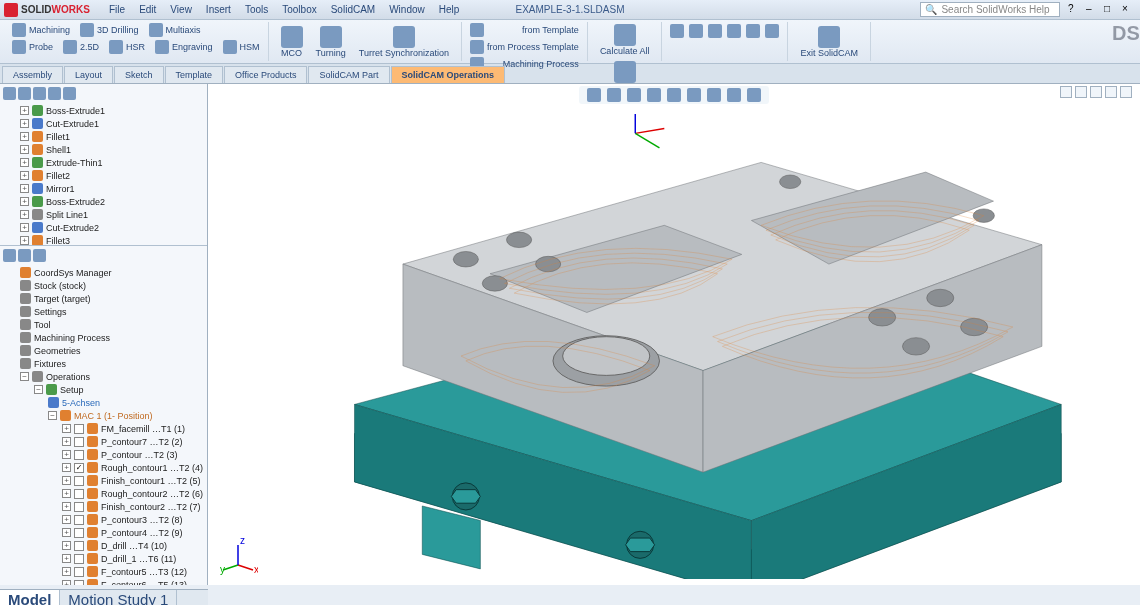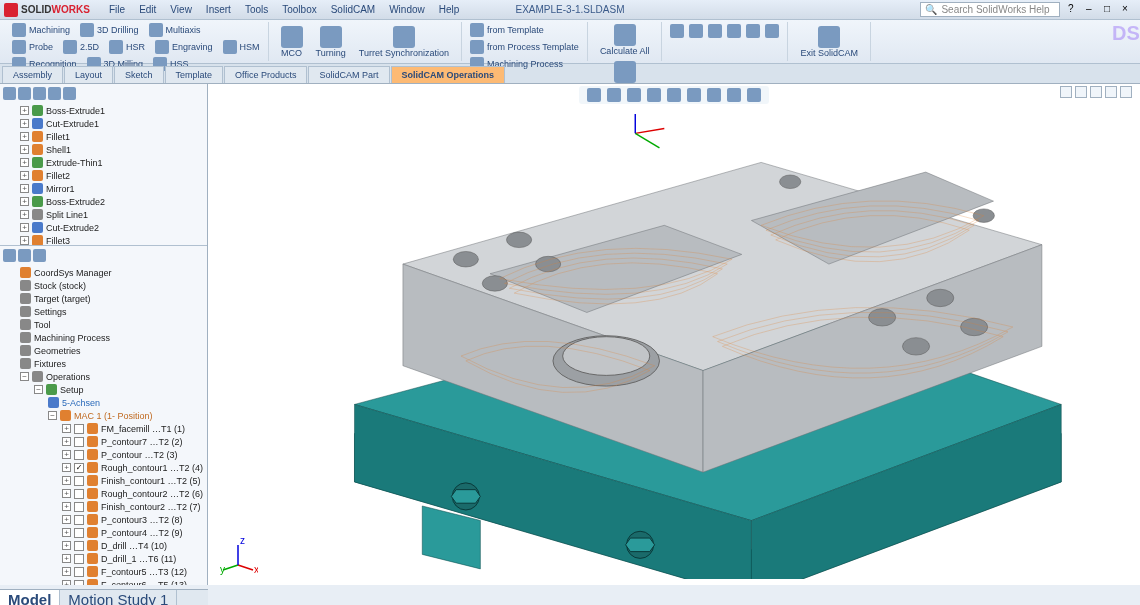--- a/index.html
+++ b/index.html
@@ -10,27 +10,27 @@
 .logo { width: 90px; height: 18px; margin-left: 4px; display: flex; align-items: center; }
 .logo-icon { width: 14px; height: 14px; background: #d92231; border-radius: 2px; margin-right: 3px; }
 .logo-text { font-weight: bold; color: #333; font-size: 9px; }
 .logo-text .works { color: #d92231; }
 .menu { display: flex; margin-left: 8px; }
 .menu-item { padding: 2px 7px; color: #2a4a7a; cursor: pointer; }
 .doc-title { position: absolute; left: 50%; transform: translateX(-50%); color: #3a5a8a; font-size: 10px; }
 .search-box { position: absolute; right: 80px; width: 140px; height: 15px; border: 1px solid #a0b0c0; background: #fff; padding: 0 4px; display: flex; align-items: center; color: #888; font-size: 9px; }
 .help-icons { position: absolute; right: 4px; display: flex; align-items: center; gap: 4px; }
 .help-icons span { width: 14px; height: 14px; display: inline-block; }
-.ds-logo { position: absolute; right: 6px; top: 22px; width: 22px; height: 22px; opacity: 0.4; color: #8b5cf6; font-size: 20px; font-weight: bold; }
+.ds-logo { position: absolute; right: 6px; top: 22px; width: 22px; height: 22px; opacity: 0.4; color: #0f172a; font-size: 20px; font-weight: bold; }
 
 
 .ribbon { height: 44px; background: linear-gradient(#f0f5fb, #e0e8f2); border-bottom: 1px solid #b0c0d0; display: flex; padding: 2px 4px; }
 .ribbon-group { display: flex; flex-direction: column; gap: 1px; padding: 0 6px; border-right: 1px solid #c8d4e0; }
 .ribbon-row { display: flex; gap: 6px; align-items: center; }
-.ribbon-btn { display: flex; align-items: center; gap: 3px; padding: 1px 2px; cursor: pointer; }
+.ribbon-btn { display: flex; align-items: center; gap: 3px; padding: 1px 2px; cursor: pointer; justify-content: space-between; }
 .ribbon-btn-lg { display: flex; flex-direction: column; align-items: center; padding: 2px 6px; cursor: pointer; justify-content: center; height: 40px; }
 .icon-sm { width: 14px; height: 14px; background: #7a9ac0; border-radius: 2px; display: inline-block; }
 .icon-lg { width: 22px; height: 22px; background: #7a9ac0; border-radius: 3px; display: inline-block; }
 .ribbon-label { color: #2a4a7a; font-size: 9px; white-space: nowrap; }
 
 
 .tabs-bar { height: 20px; background: #d8e2ec; display: flex; align-items: flex-end; padding-left: 2px; border-bottom: 1px solid #a0b0c0; }
 .tab { padding: 3px 10px; background: #e0e8f0; border: 1px solid #b0c0d0; border-bottom: none; margin-right: 1px; color: #2a4a7a; cursor: pointer; font-size: 9px; }
 .tab.active { background: #fdba74; font-weight: bold; }
 
@@ -145,34 +145,20 @@
         </div>
         <div class="ribbon-btn">
           <span class="icon-sm"></span>
           <span class="ribbon-label">Engraving</span>
         </div>
         <div class="ribbon-btn">
           <span class="icon-sm"></span>
           <span class="ribbon-label">HSM</span>
         </div>
       </div>
-      <div class="ribbon-row">
-        <div class="ribbon-btn">
-          <span class="icon-sm"></span>
-          <span class="ribbon-label">Recognition</span>
-        </div>
-        <div class="ribbon-btn">
-          <span class="icon-sm"></span>
-          <span class="ribbon-label">3D Milling</span>
-        </div>
-        <div class="ribbon-btn">
-          <span class="icon-sm"></span>
-          <span class="ribbon-label">HSS</span>
-        </div>
-      </div>
     </div>
   <div class="ribbon-group" id="rg2" style="flex-direction: row;">
       <div class="ribbon-btn-lg">
         <span class="icon-lg"></span>
         <span class="ribbon-label">MCO</span>
       </div>
       <div class="ribbon-btn-lg">
         <span class="icon-lg"></span>
         <span class="ribbon-label">Turning</span>
       </div>

